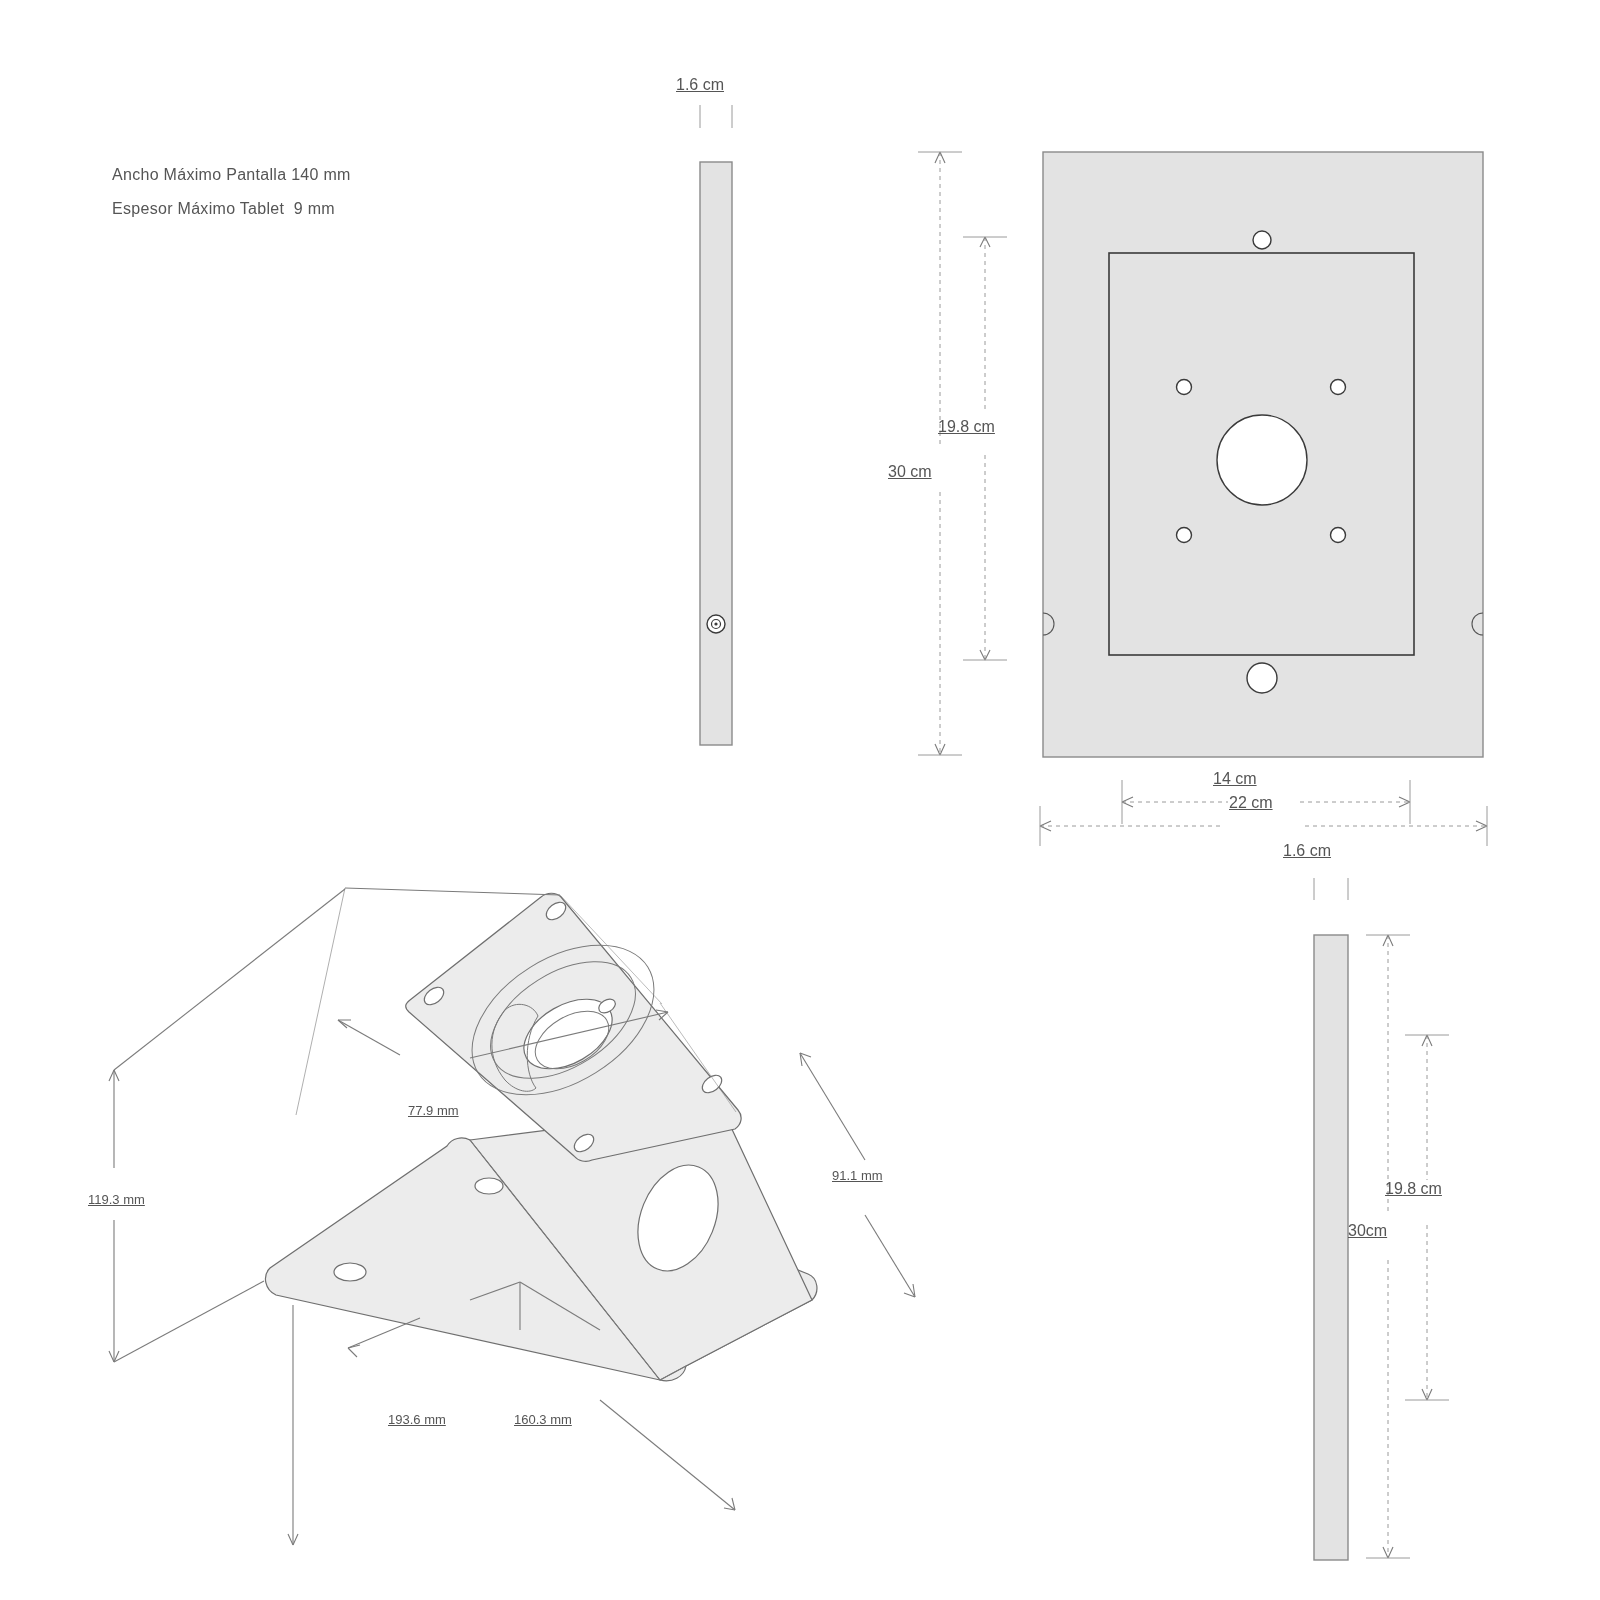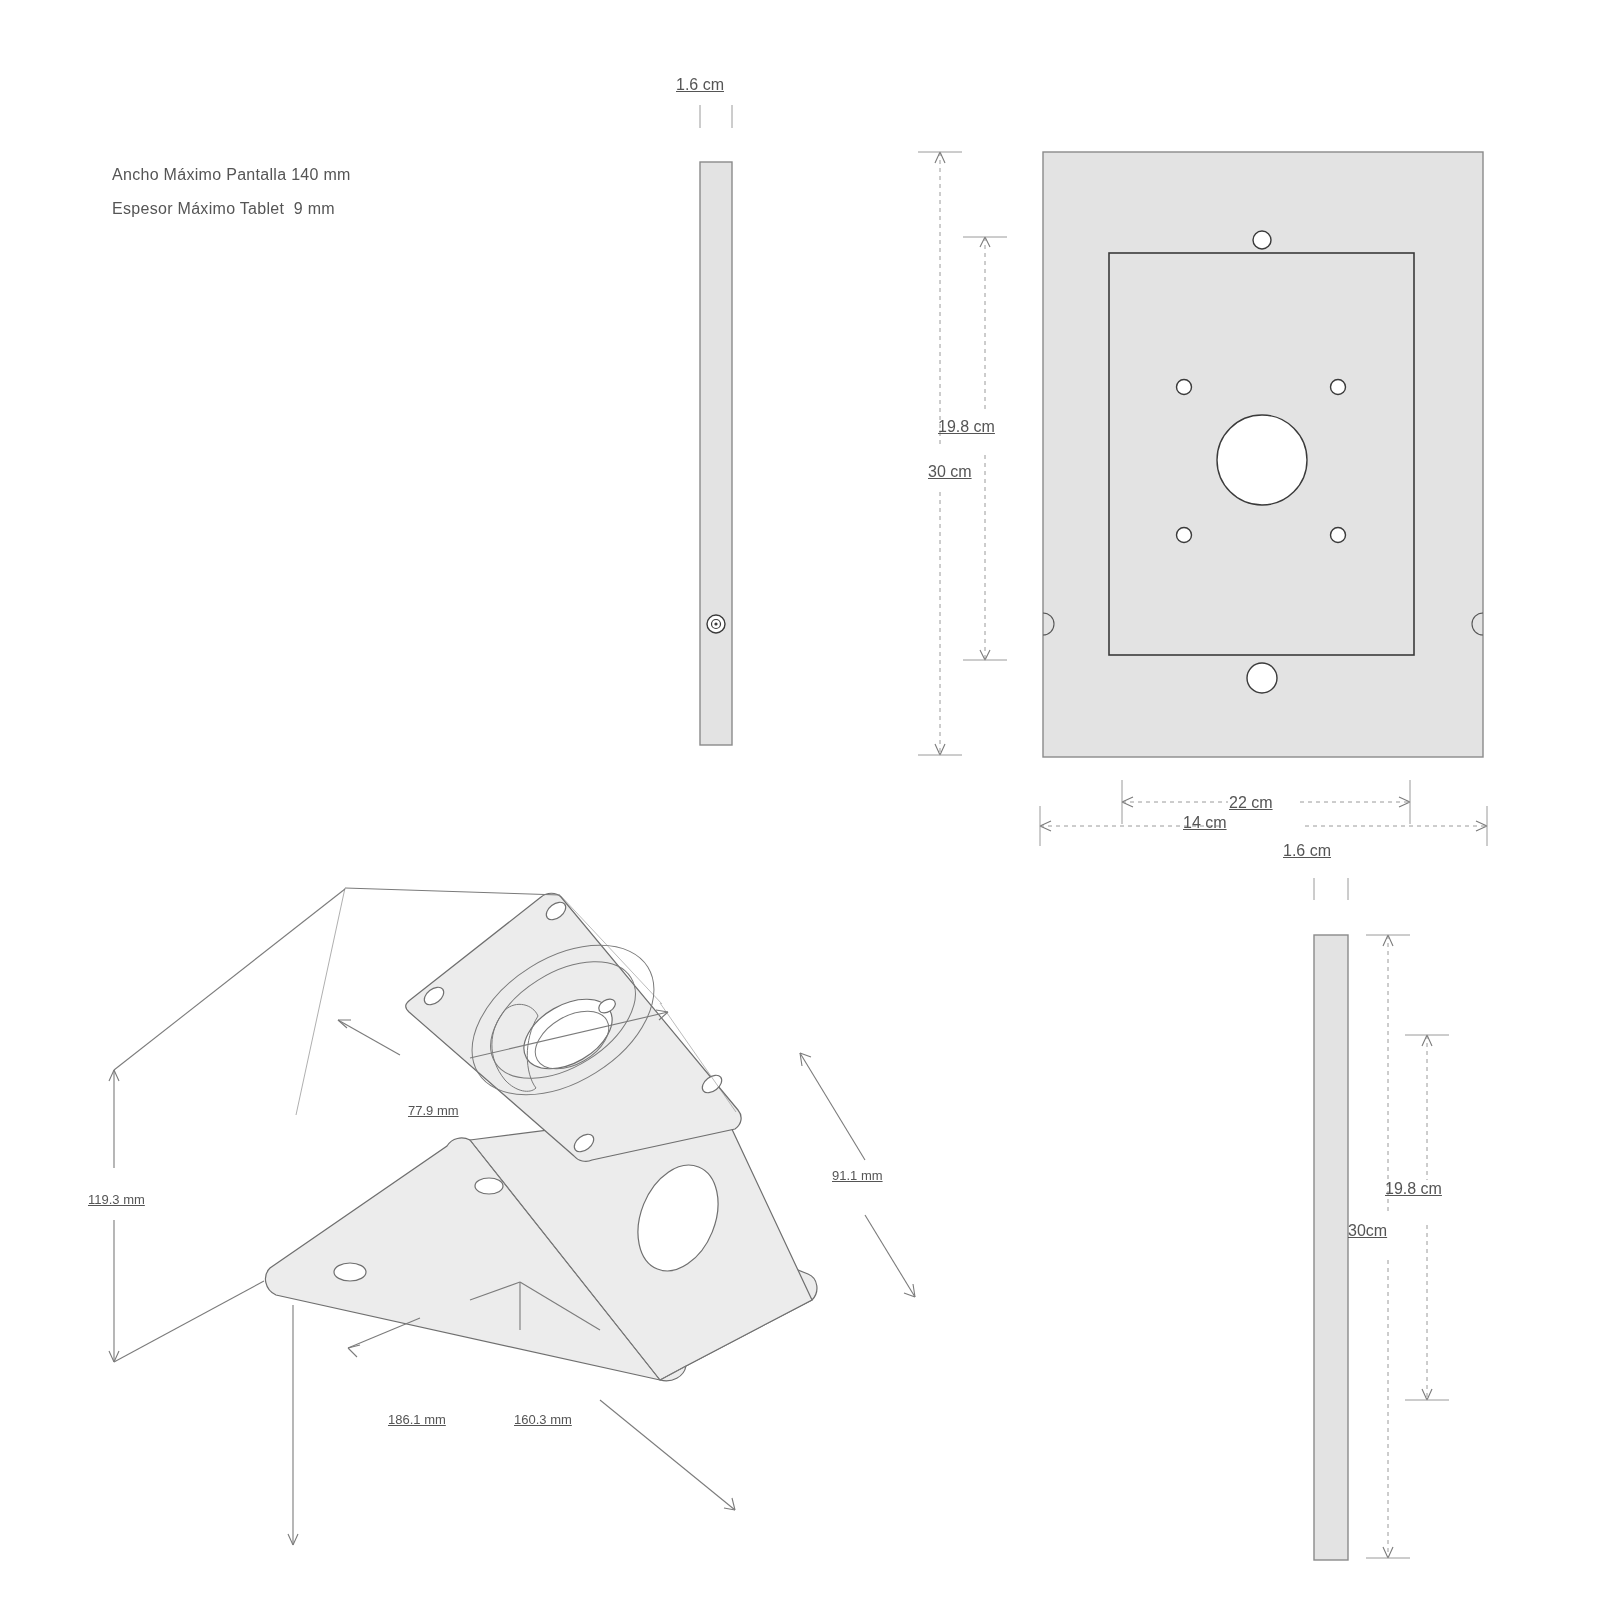--- a/index.html
+++ b/index.html
@@ -227,28 +227,28 @@
 
       <line class="arrowline" x1="520" y1="1282" x2="600" y2="1330"></line>
       <line class="arrowline" x1="600" y1="1400" x2="735" y2="1510"></line>
       <path class="arrowline" d="M735 1510 l-3 -12 M735 1510 l-11 -2"></path>
       <line class="arrowline" x1="520" y1="1282" x2="520" y2="1330"></line>
     </g>
   </svg>
 
   <div class="dim-label" style="left:676px; top:76px;">1.6 cm</div>
   <div class="dim-label" style="left:938px; top:418px;">19.8 cm</div>
-  <div class="dim-label" style="left:928px; top:463px;">30 cm</div>
-
-  <div class="dim-label" style="left:1183px; top:770px;margin-top:44px;">14 cm</div>
+  <div class="dim-label" style="left:888px; top:463px;">30 cm</div>
+
+  <div class="dim-label" style="left:1213px; top:770px;">14 cm</div>
   <div class="dim-label" style="left:1229px; top:794px;">22 cm</div>
 
   <div class="dim-label" style="left:1283px; top:842px;">1.6 cm</div>
   <div class="dim-label" style="left:1385px; top:1180px;">19.8 cm</div>
   <div class="dim-label" style="left:1348px; top:1222px;">30cm</div>
 
   <div class="dim-label small" style="left:88px; top:1192px;">119.3 mm</div>
   <div class="dim-label small" style="left:408px; top:1103px;">77.9 mm</div>
   <div class="dim-label small" style="left:832px; top:1168px;">91.1 mm</div>
-  <div class="dim-label small" style="left:388px; top:1412px;">186.1 mm</div>
+  <div class="dim-label small" style="left:388px; top:1412px;">193.6 mm</div>
   <div class="dim-label small" style="left:514px; top:1412px;">160.3 mm</div>
 
 </div>
 
 </body></html>

